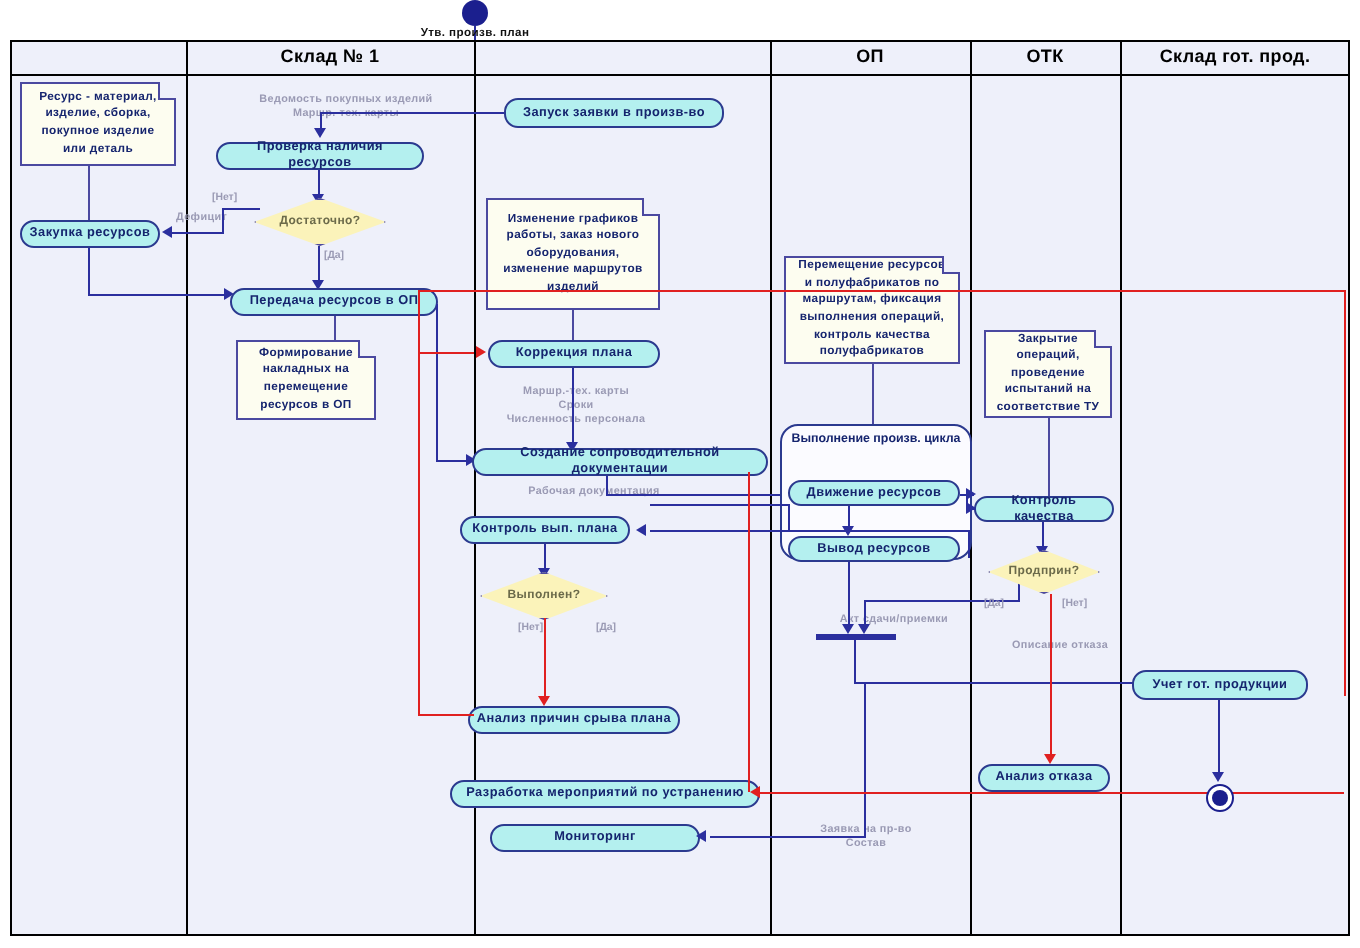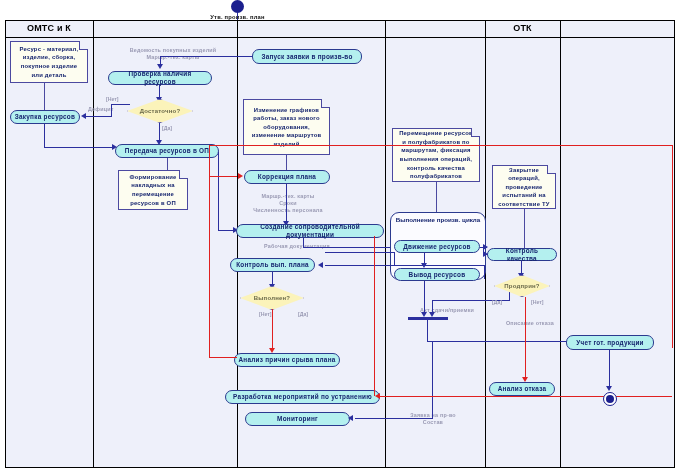--- a/index.html
+++ b/index.html
@@ -88,22 +88,24 @@
   <div class="glabel" style="left:186px;top:22px;width:95px;">Заявка на пр-во</div>
 
   <div id="lane-frame"></div>
   <div class="lane-sep" style="left:93px;top:20px;height:448px;"></div>
   <div class="lane-sep" style="left:237px;top:20px;height:448px;"></div>
   <div class="lane-sep" style="left:385px;top:20px;height:448px;"></div>
   <div class="lane-sep" style="left:485px;top:20px;height:448px;"></div>
   <div class="lane-sep" style="left:560px;top:20px;height:448px;"></div>
   <div id="head-rule"></div>
 
-  <div class="lane-head" style="left:5px;width:88px;">ОМТС и К</div>
+  <div class="lane-head" style="left:93px;width:144px;">Склад № 1</div>
+  <div class="lane-head" style="left:385px;width:100px;">ОП</div>
   <div class="lane-head" style="left:485px;width:75px;">ОТК</div>
+  <div class="lane-head" style="left:560px;width:115px;">Склад гот. прод.</div>
 
   <div class="note" style="left:10px;top:41px;width:78px;height:42px;">Ресурс - материал, изделие, сборка, покупное изделие или деталь</div>
   <div class="ln thin v" style="left:44px;top:83px;height:27px;"></div>
 
   <div class="act" style="left:10px;top:110px;width:70px;height:14px;">Закупка ресурсов</div>
 
   <div class="ln v" style="left:44px;top:124px;height:24px;"></div>
   <div class="ln h" style="left:44px;top:147px;width:70px;"></div>
   <div class="arw r" style="left:112px;top:144px;"></div>
 

